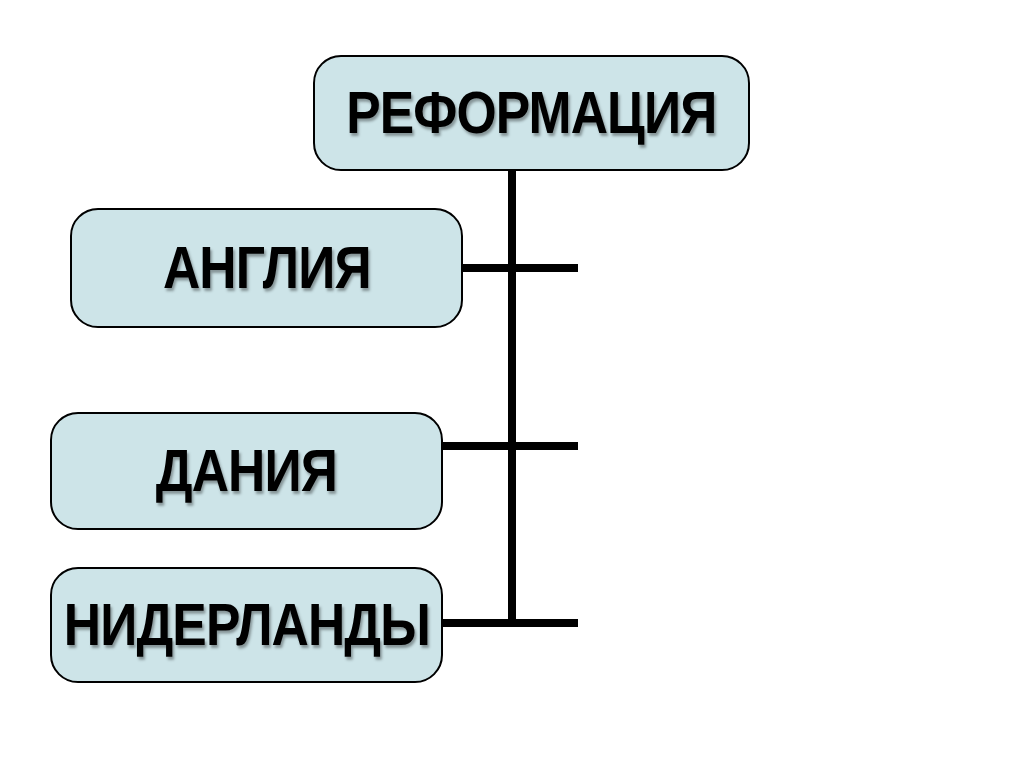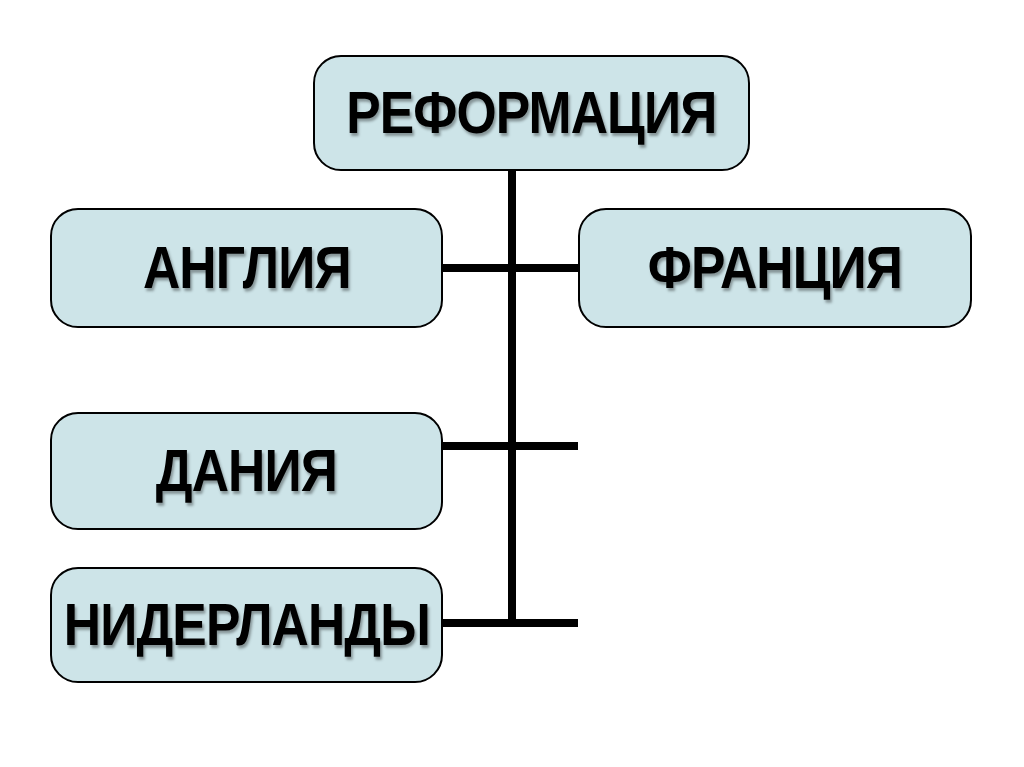--- a/index.html
+++ b/index.html
@@ -53,44 +53,41 @@
     line-height: 1;
     white-space: nowrap;
     letter-spacing: -1px;
     transform: scaleX(0.86);
     transform-origin: center center;
     text-shadow: 2px 3px 3px rgba(0, 0, 0, 0.35);
   }
   .node.root { left: 313px; top: 32px;  width: 437px; height: 116px; margin-top: 23px; }
   .col-left  { left: 50px;  width: 393px; }
   .col-right { left: 578px; width: 394px; }
-  .row1 { top: 208px; height: 120px; }
+  .row1 { top: 208px; height: 120px; margin-left: 20px; }
   .row2 { top: 387px; height: 118px; margin-top: 25px; }
   .row3 { top: 567px; height: 116px; }
 </style>
 </head>
 <body>
 
 <div class="slide">
 
   <div class="connector v"></div>
   <div class="connector h h1"></div>
   <div class="connector h h2"></div>
   <div class="connector h h3"></div>
 
   <div class="node root">
     <span class="node-label">РЕФОРМАЦИЯ</span>
   </div>
 
   <div class="node col-left row1">
     <span class="node-label">АНГЛИЯ</span>
   </div>
-  <div class="node col-right row1">
-    <span class="node-label">ФРАНЦИЯ</span>
-  </div>
 
   <div class="node col-left row2">
     <span class="node-label">ДАНИЯ</span>
   </div>
 
   <div class="node col-left row3">
     <span class="node-label">НИДЕРЛАНДЫ</span>
   </div>
 
 </div>

